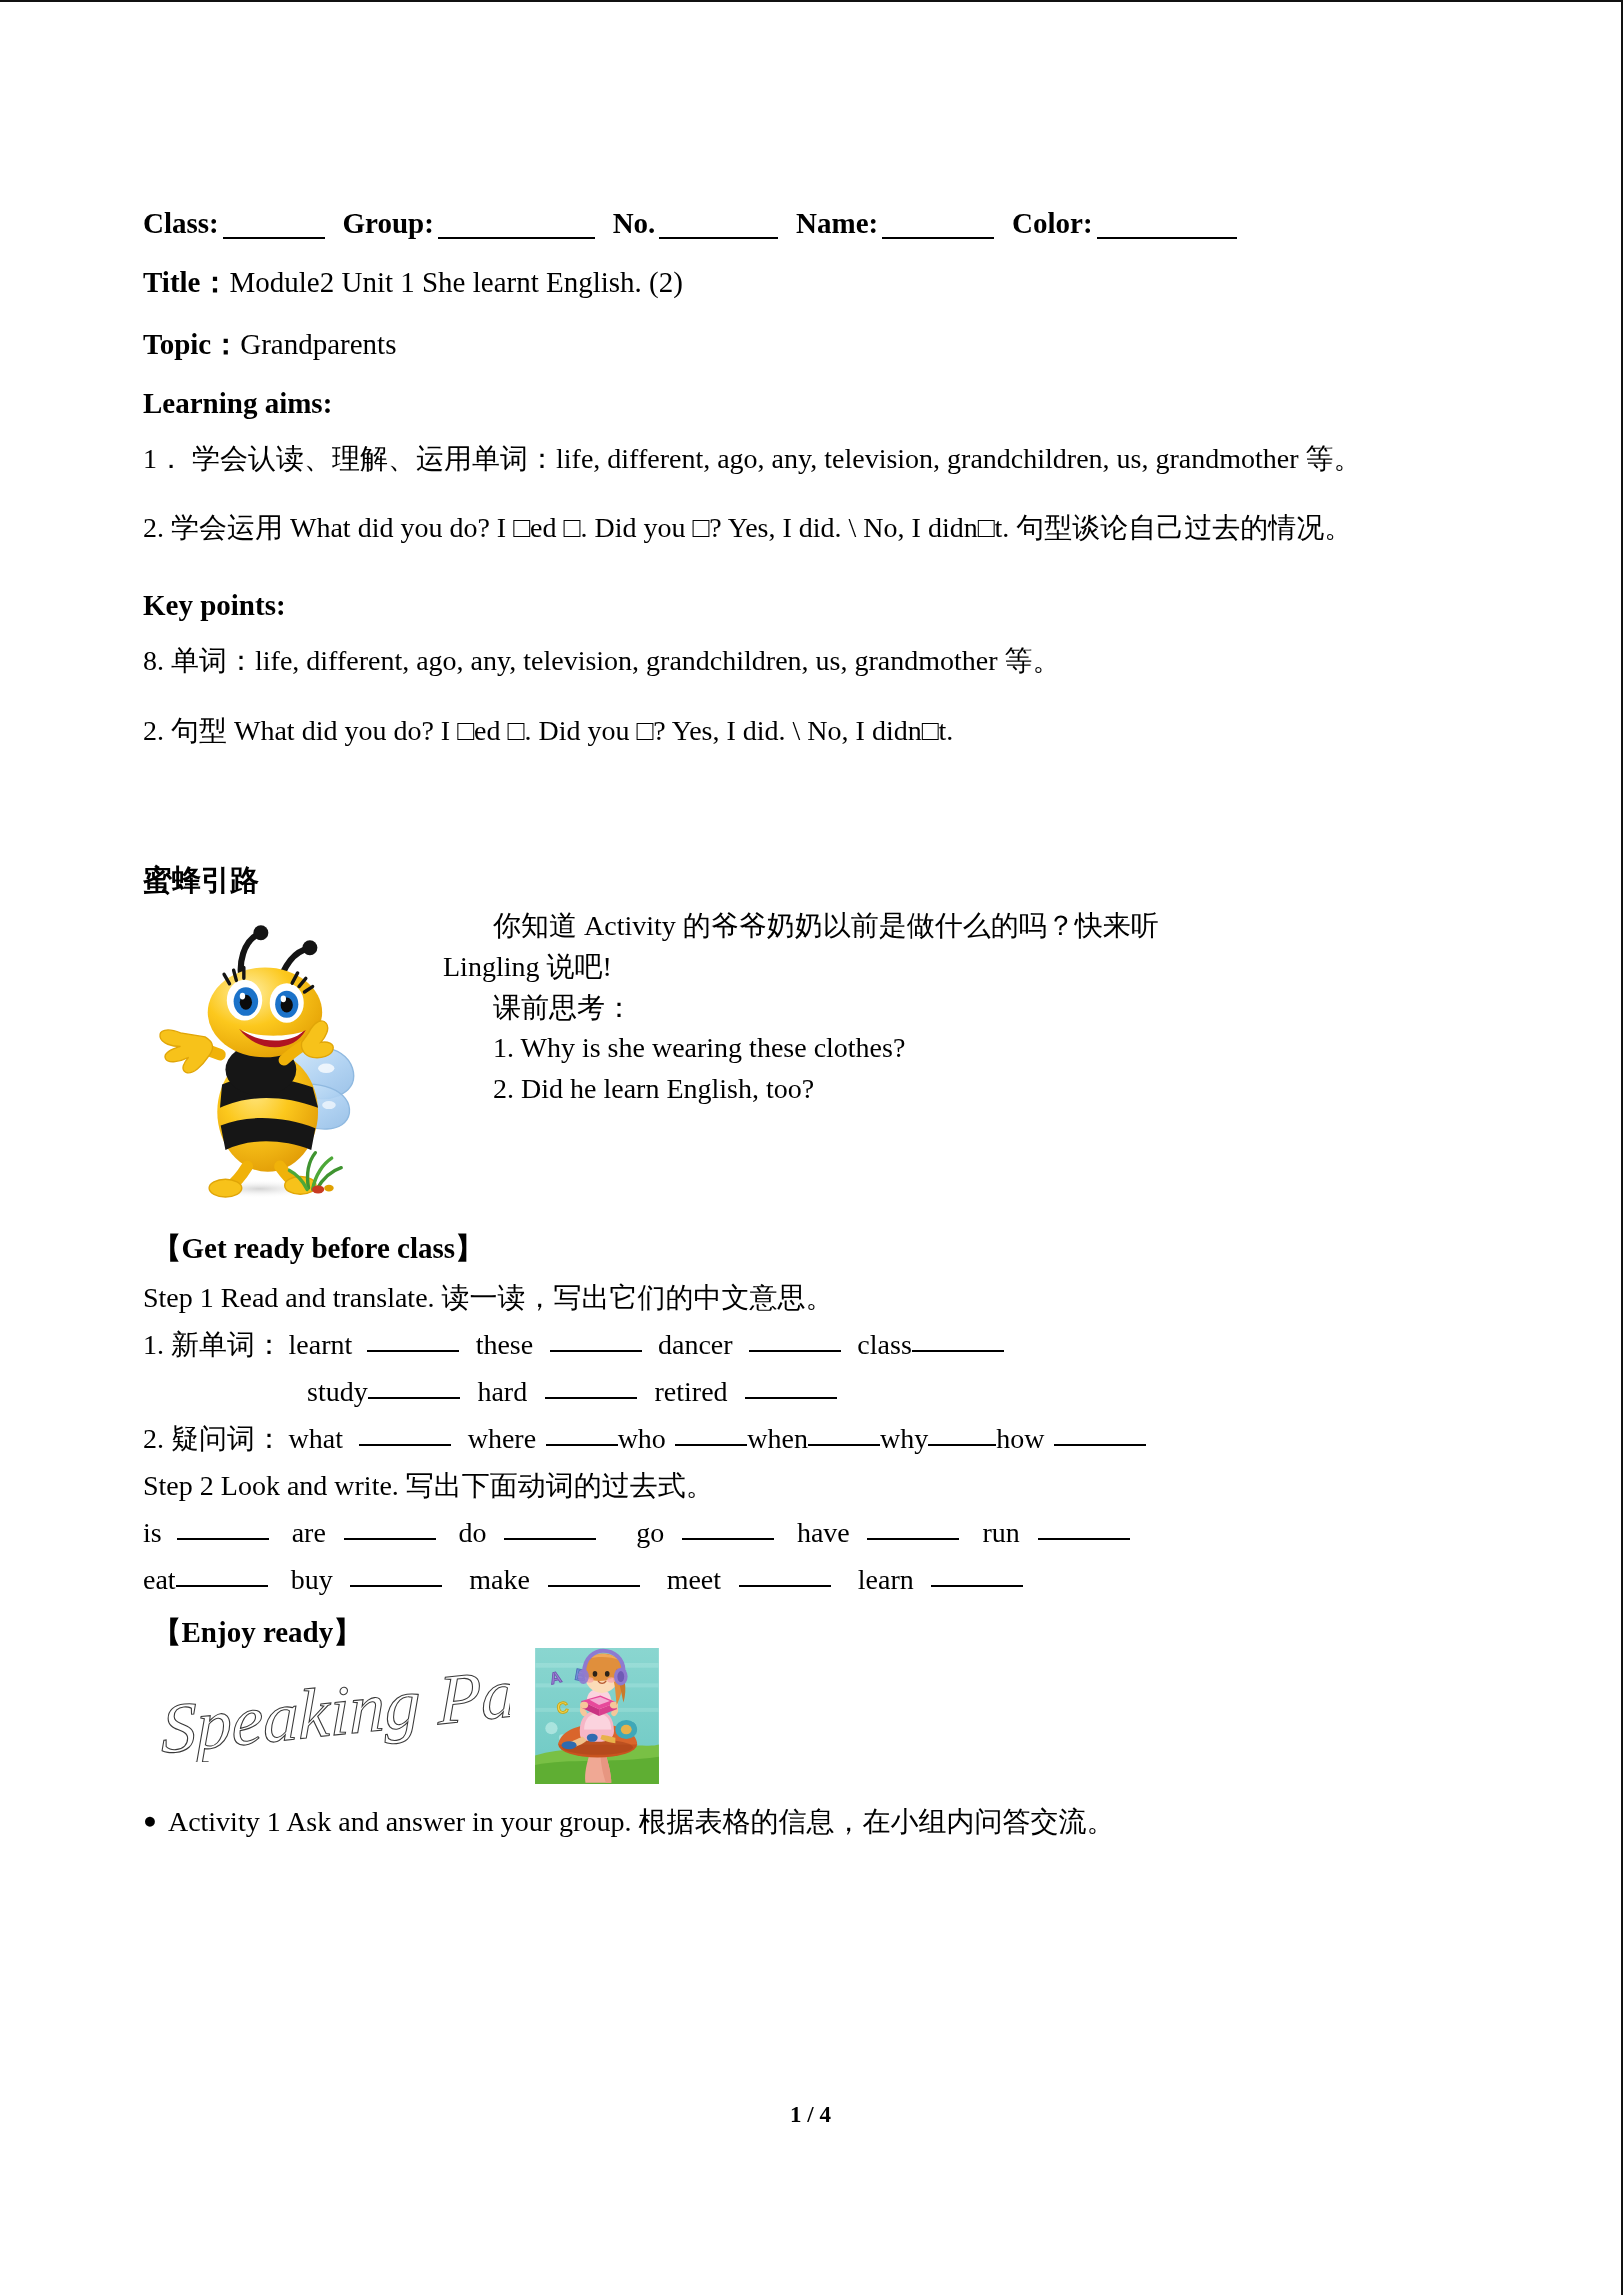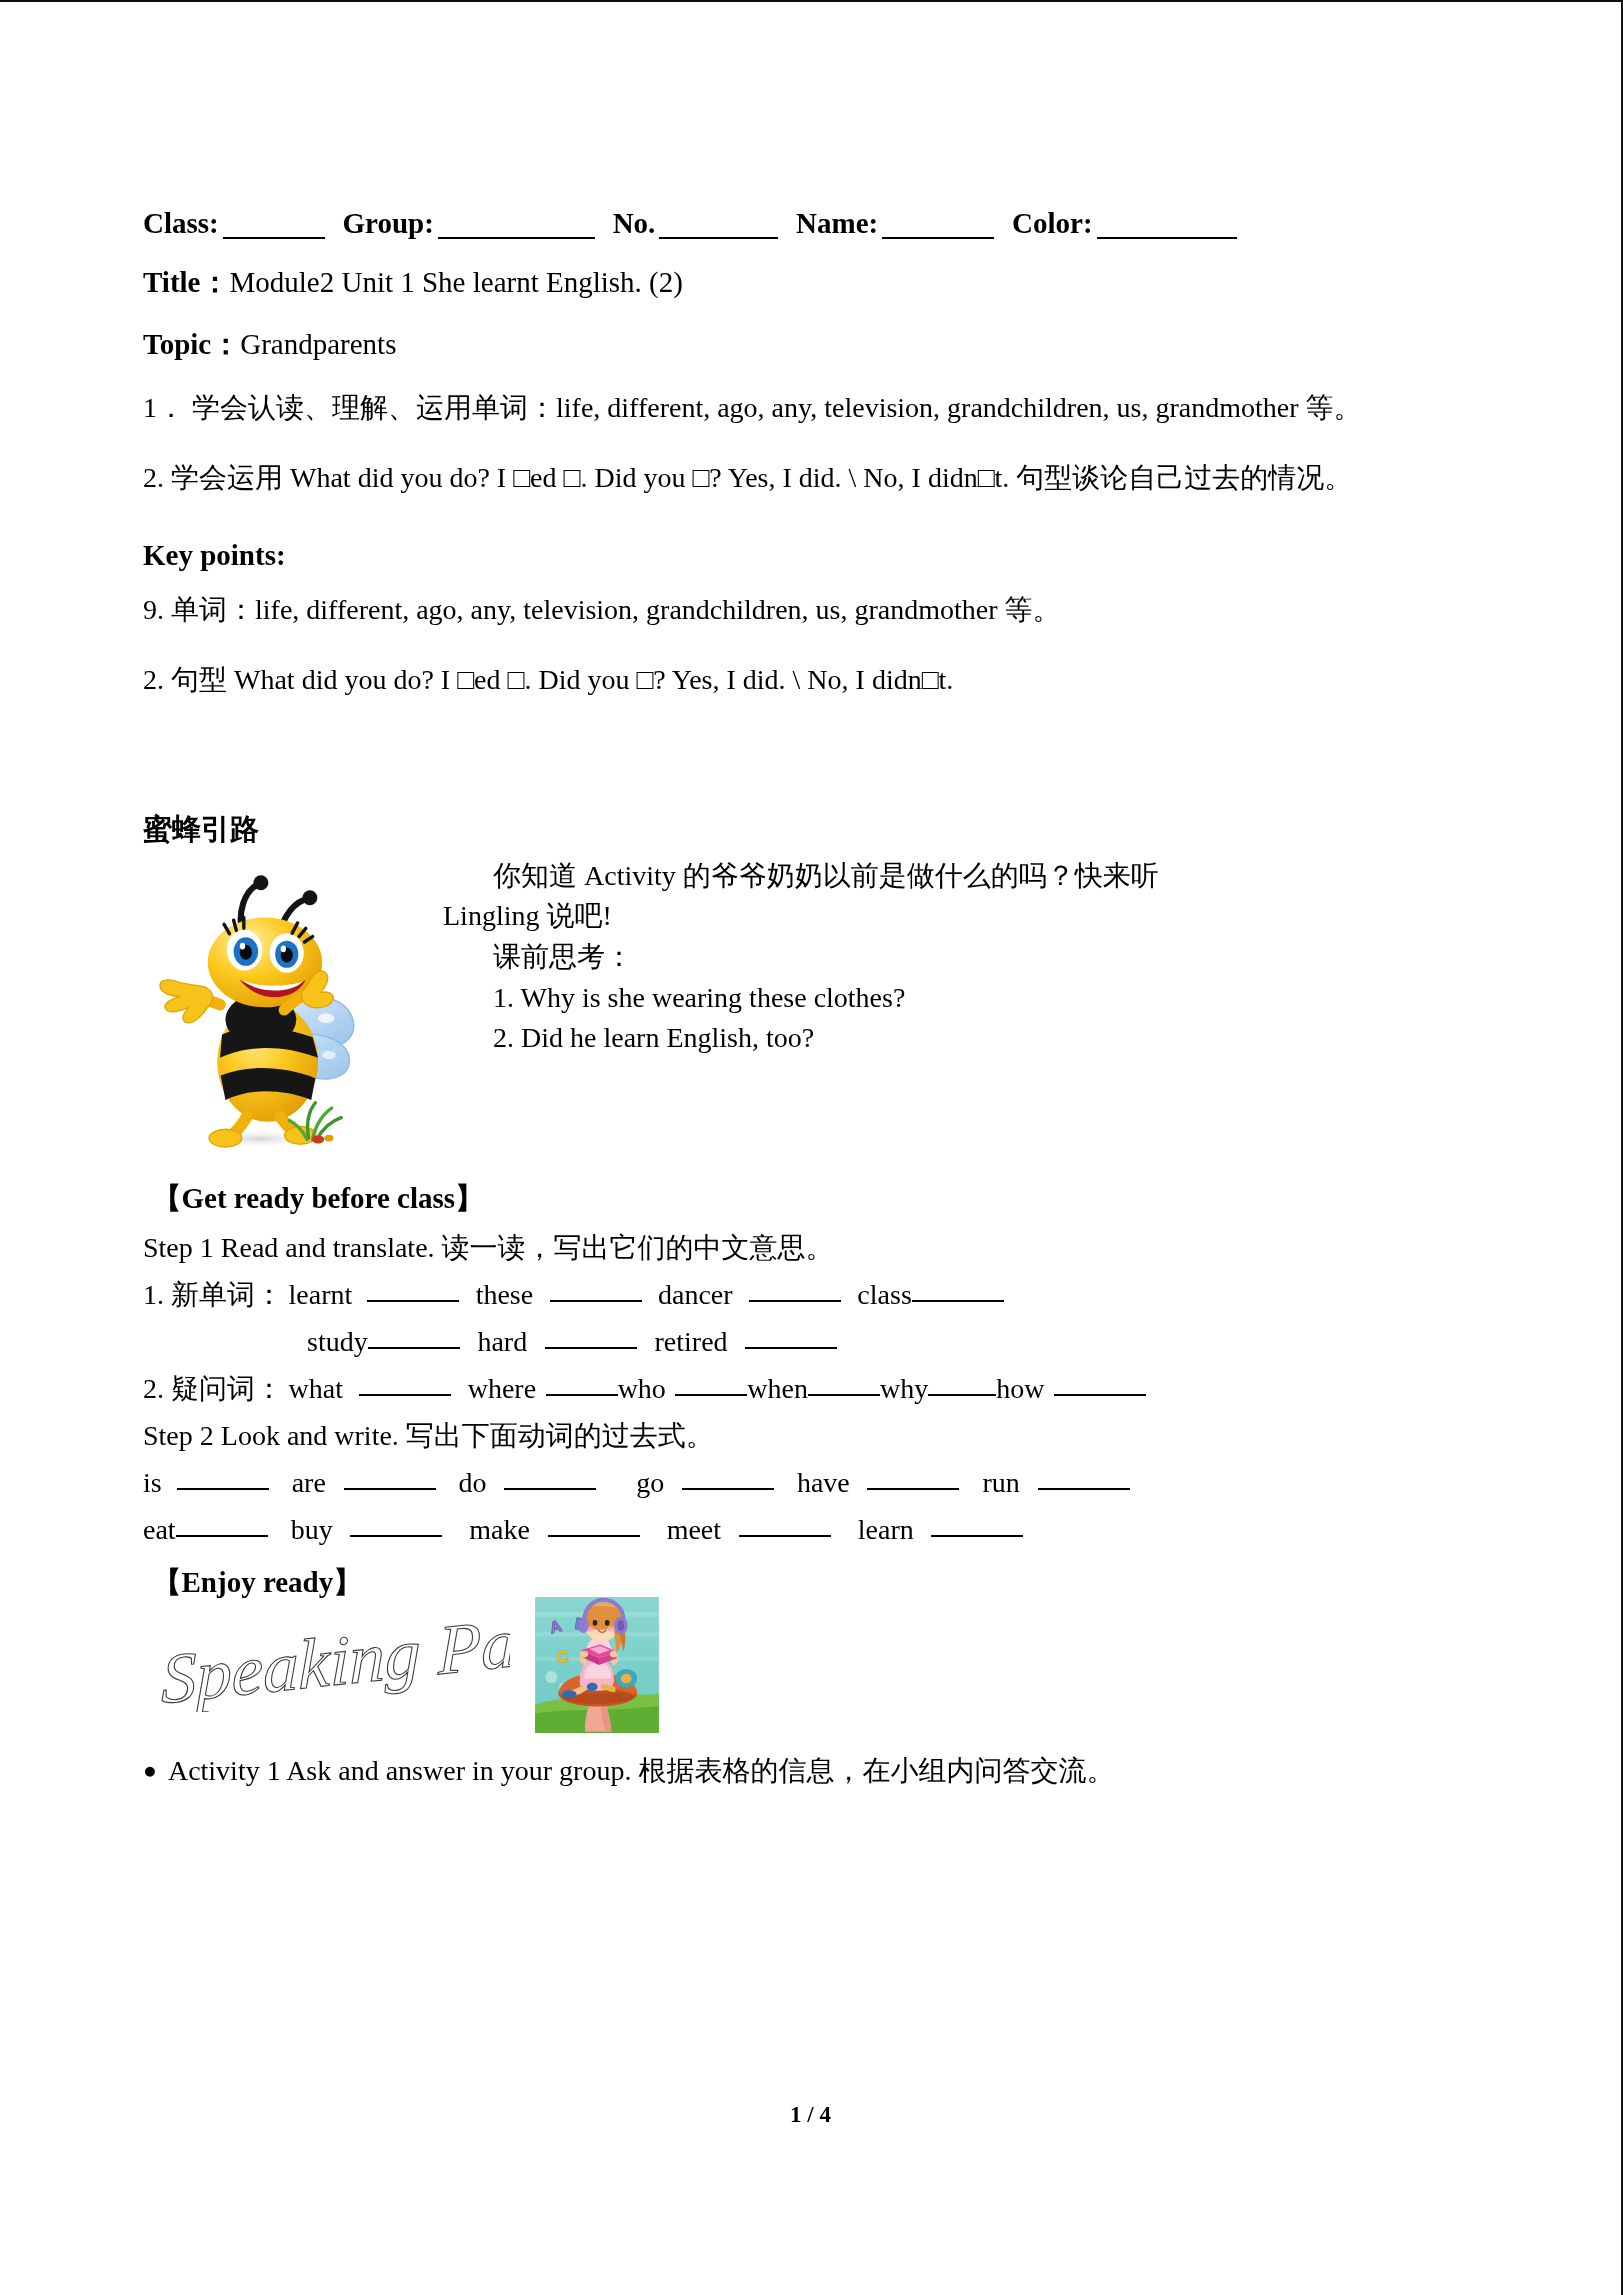--- a/index.html
+++ b/index.html
@@ -186,28 +186,29 @@
       <span class="blank" style="width:140px"></span>
     </div>
 
     <div class="title-row">
       <span class="key">Title：</span><span>Module2 Unit 1 She learnt English. (2)</span>
     </div>
     <div class="topic-row">
       <span class="key">Topic：</span><span>Grandparents</span>
     </div>
 
+    <div class="sec-head">Learning aims:</div>
     <div class="para j">1． 学会认读、理解、运用单词：life, different, ago, any, television, grandchildren, us, grandmother 等。</div>
     <div class="gap-sm"></div>
     <div class="para">2. 学会运用 What did you do? I □ed □. Did you □? Yes, I did. \ No, I didn□t. 句型谈论自己过去的情况。</div>
 
     <div class="gap-md"></div>
 
     <div class="sec-head">Key points:</div>
-    <div class="para">9. 单词：life, different, ago, any, television, grandchildren, us, grandmother 等。</div>
+    <div class="para">8. 单词：life, different, ago, any, television, grandchildren, us, grandmother 等。</div>
     <div class="gap-sm"></div>
     <div class="para">2. 句型 What did you do? I □ed □. Did you □? Yes, I did. \ No, I didn□t.</div>
 
     <div class="gap-lg"></div>
     <div class="gap-md"></div>
 
     <div class="bee-head">蜜蜂引路</div>
 
     <div class="bee-block">
 

